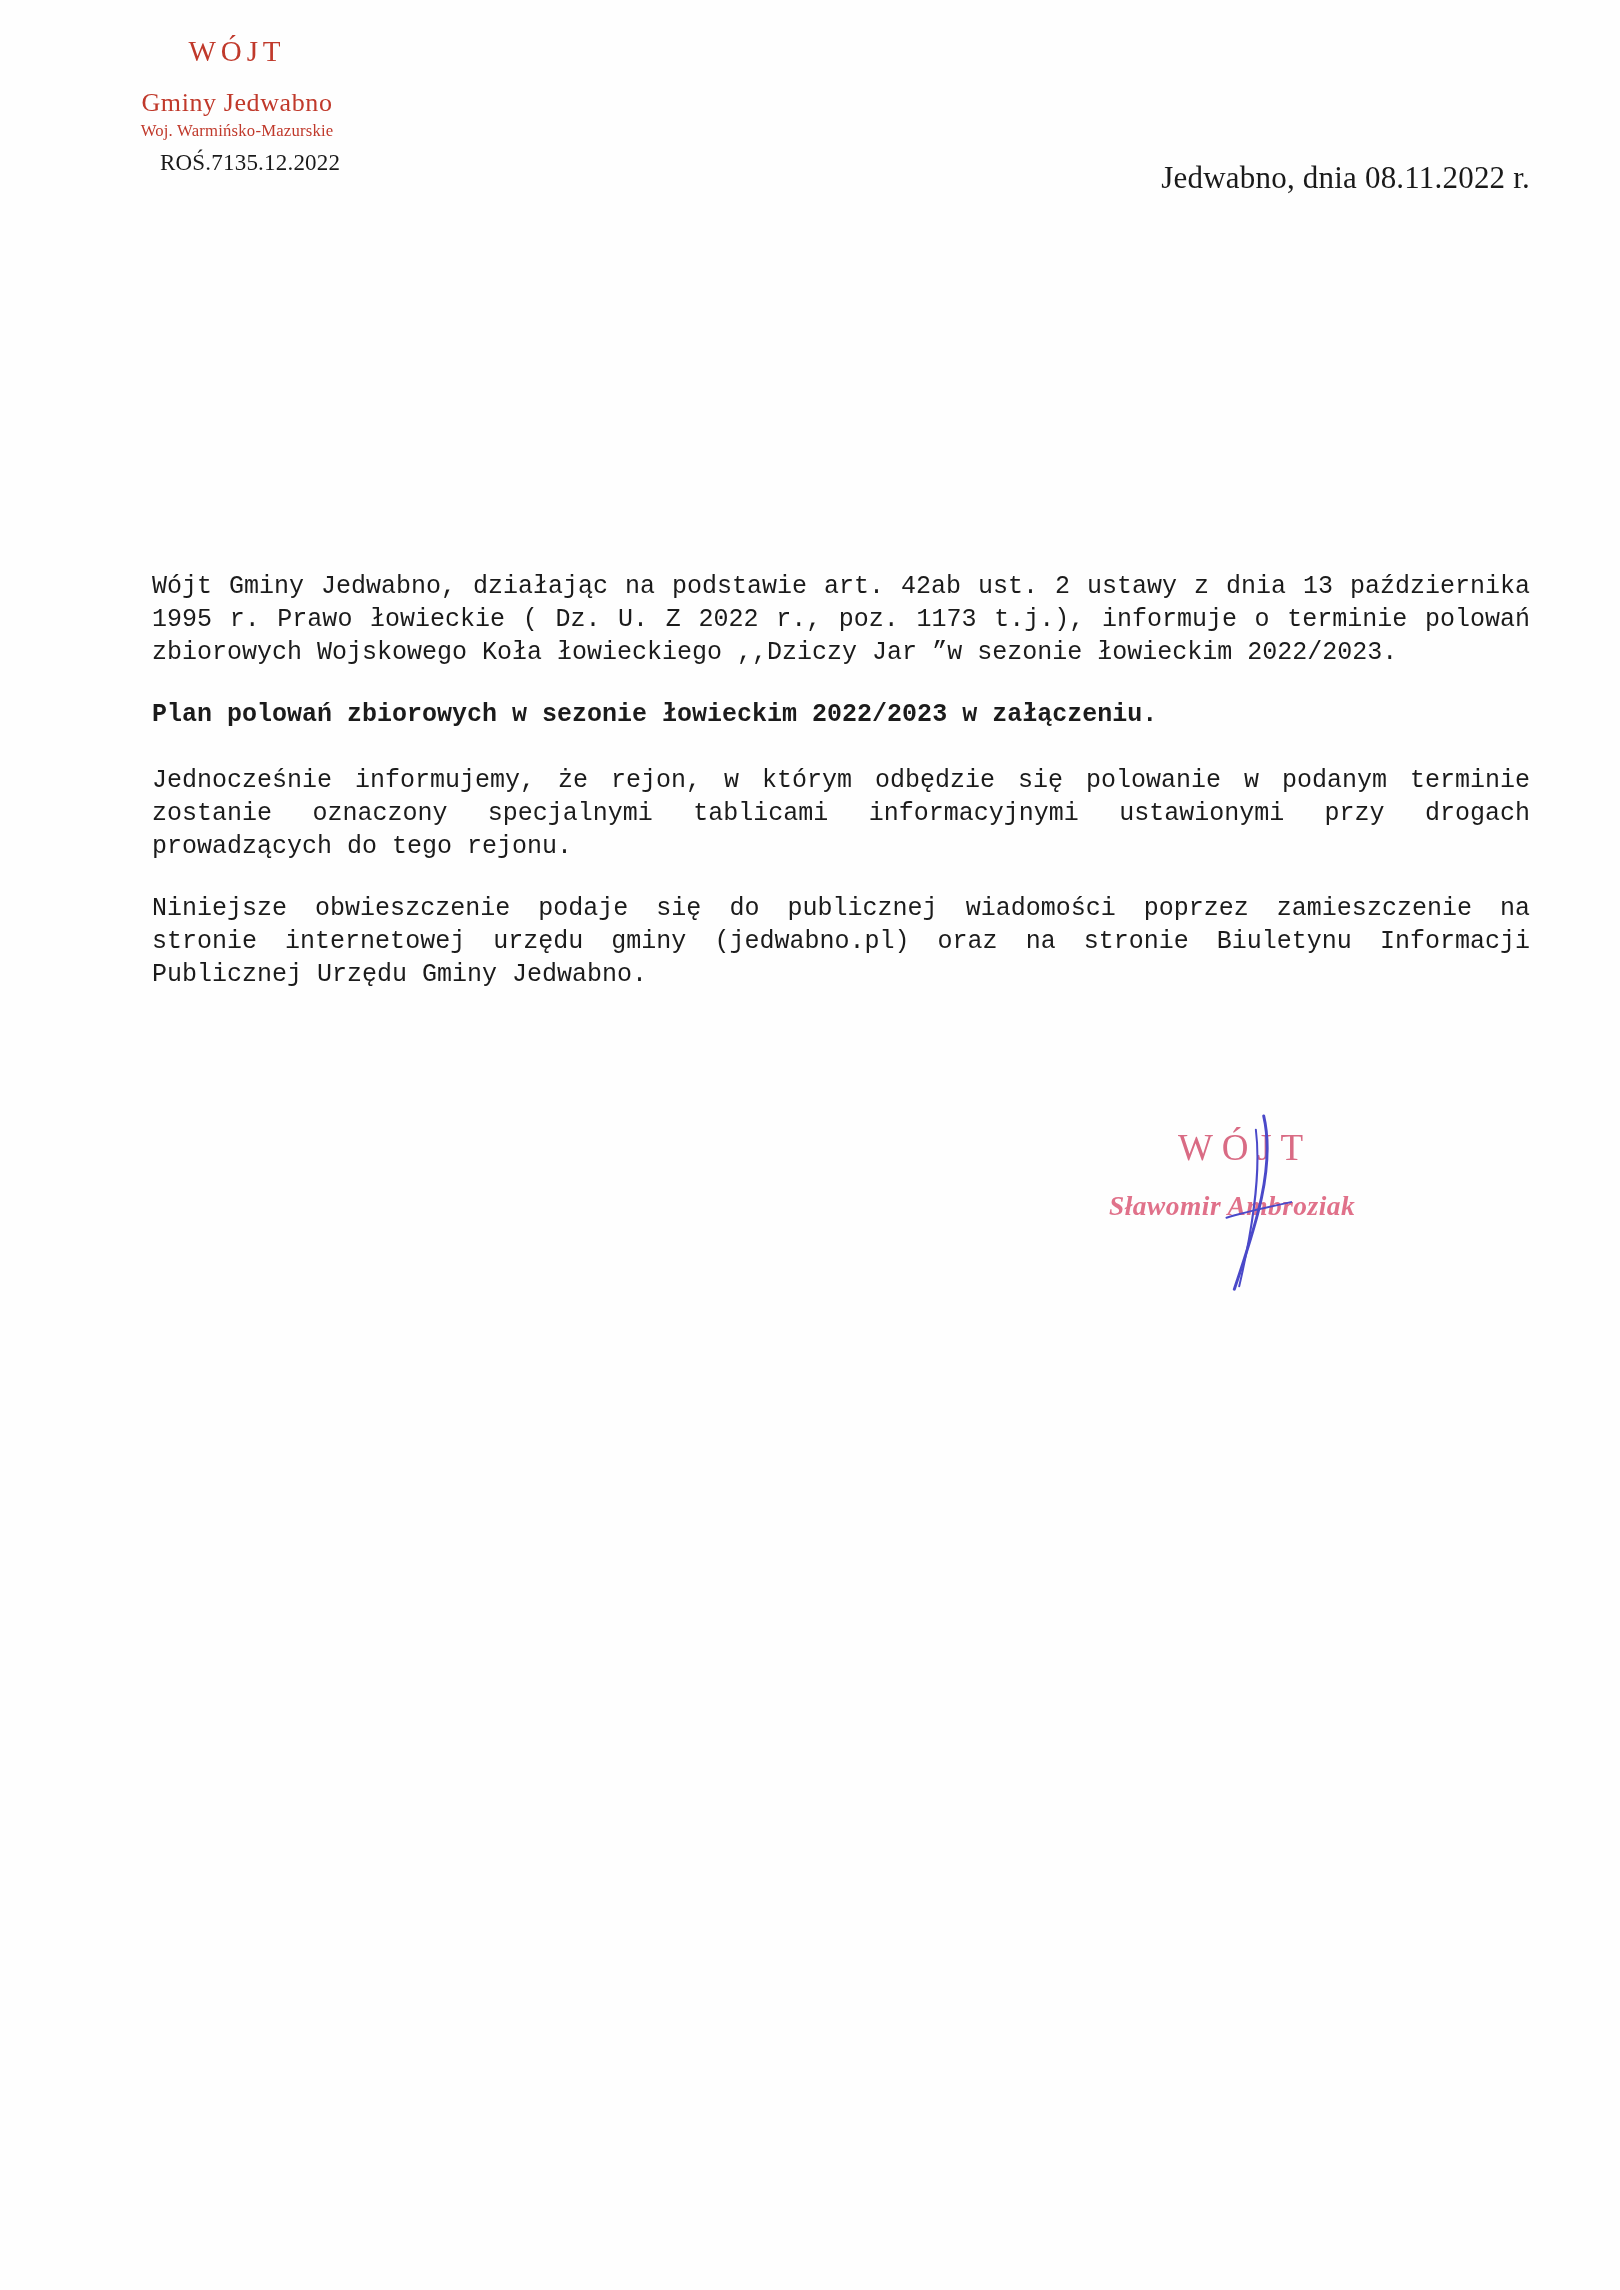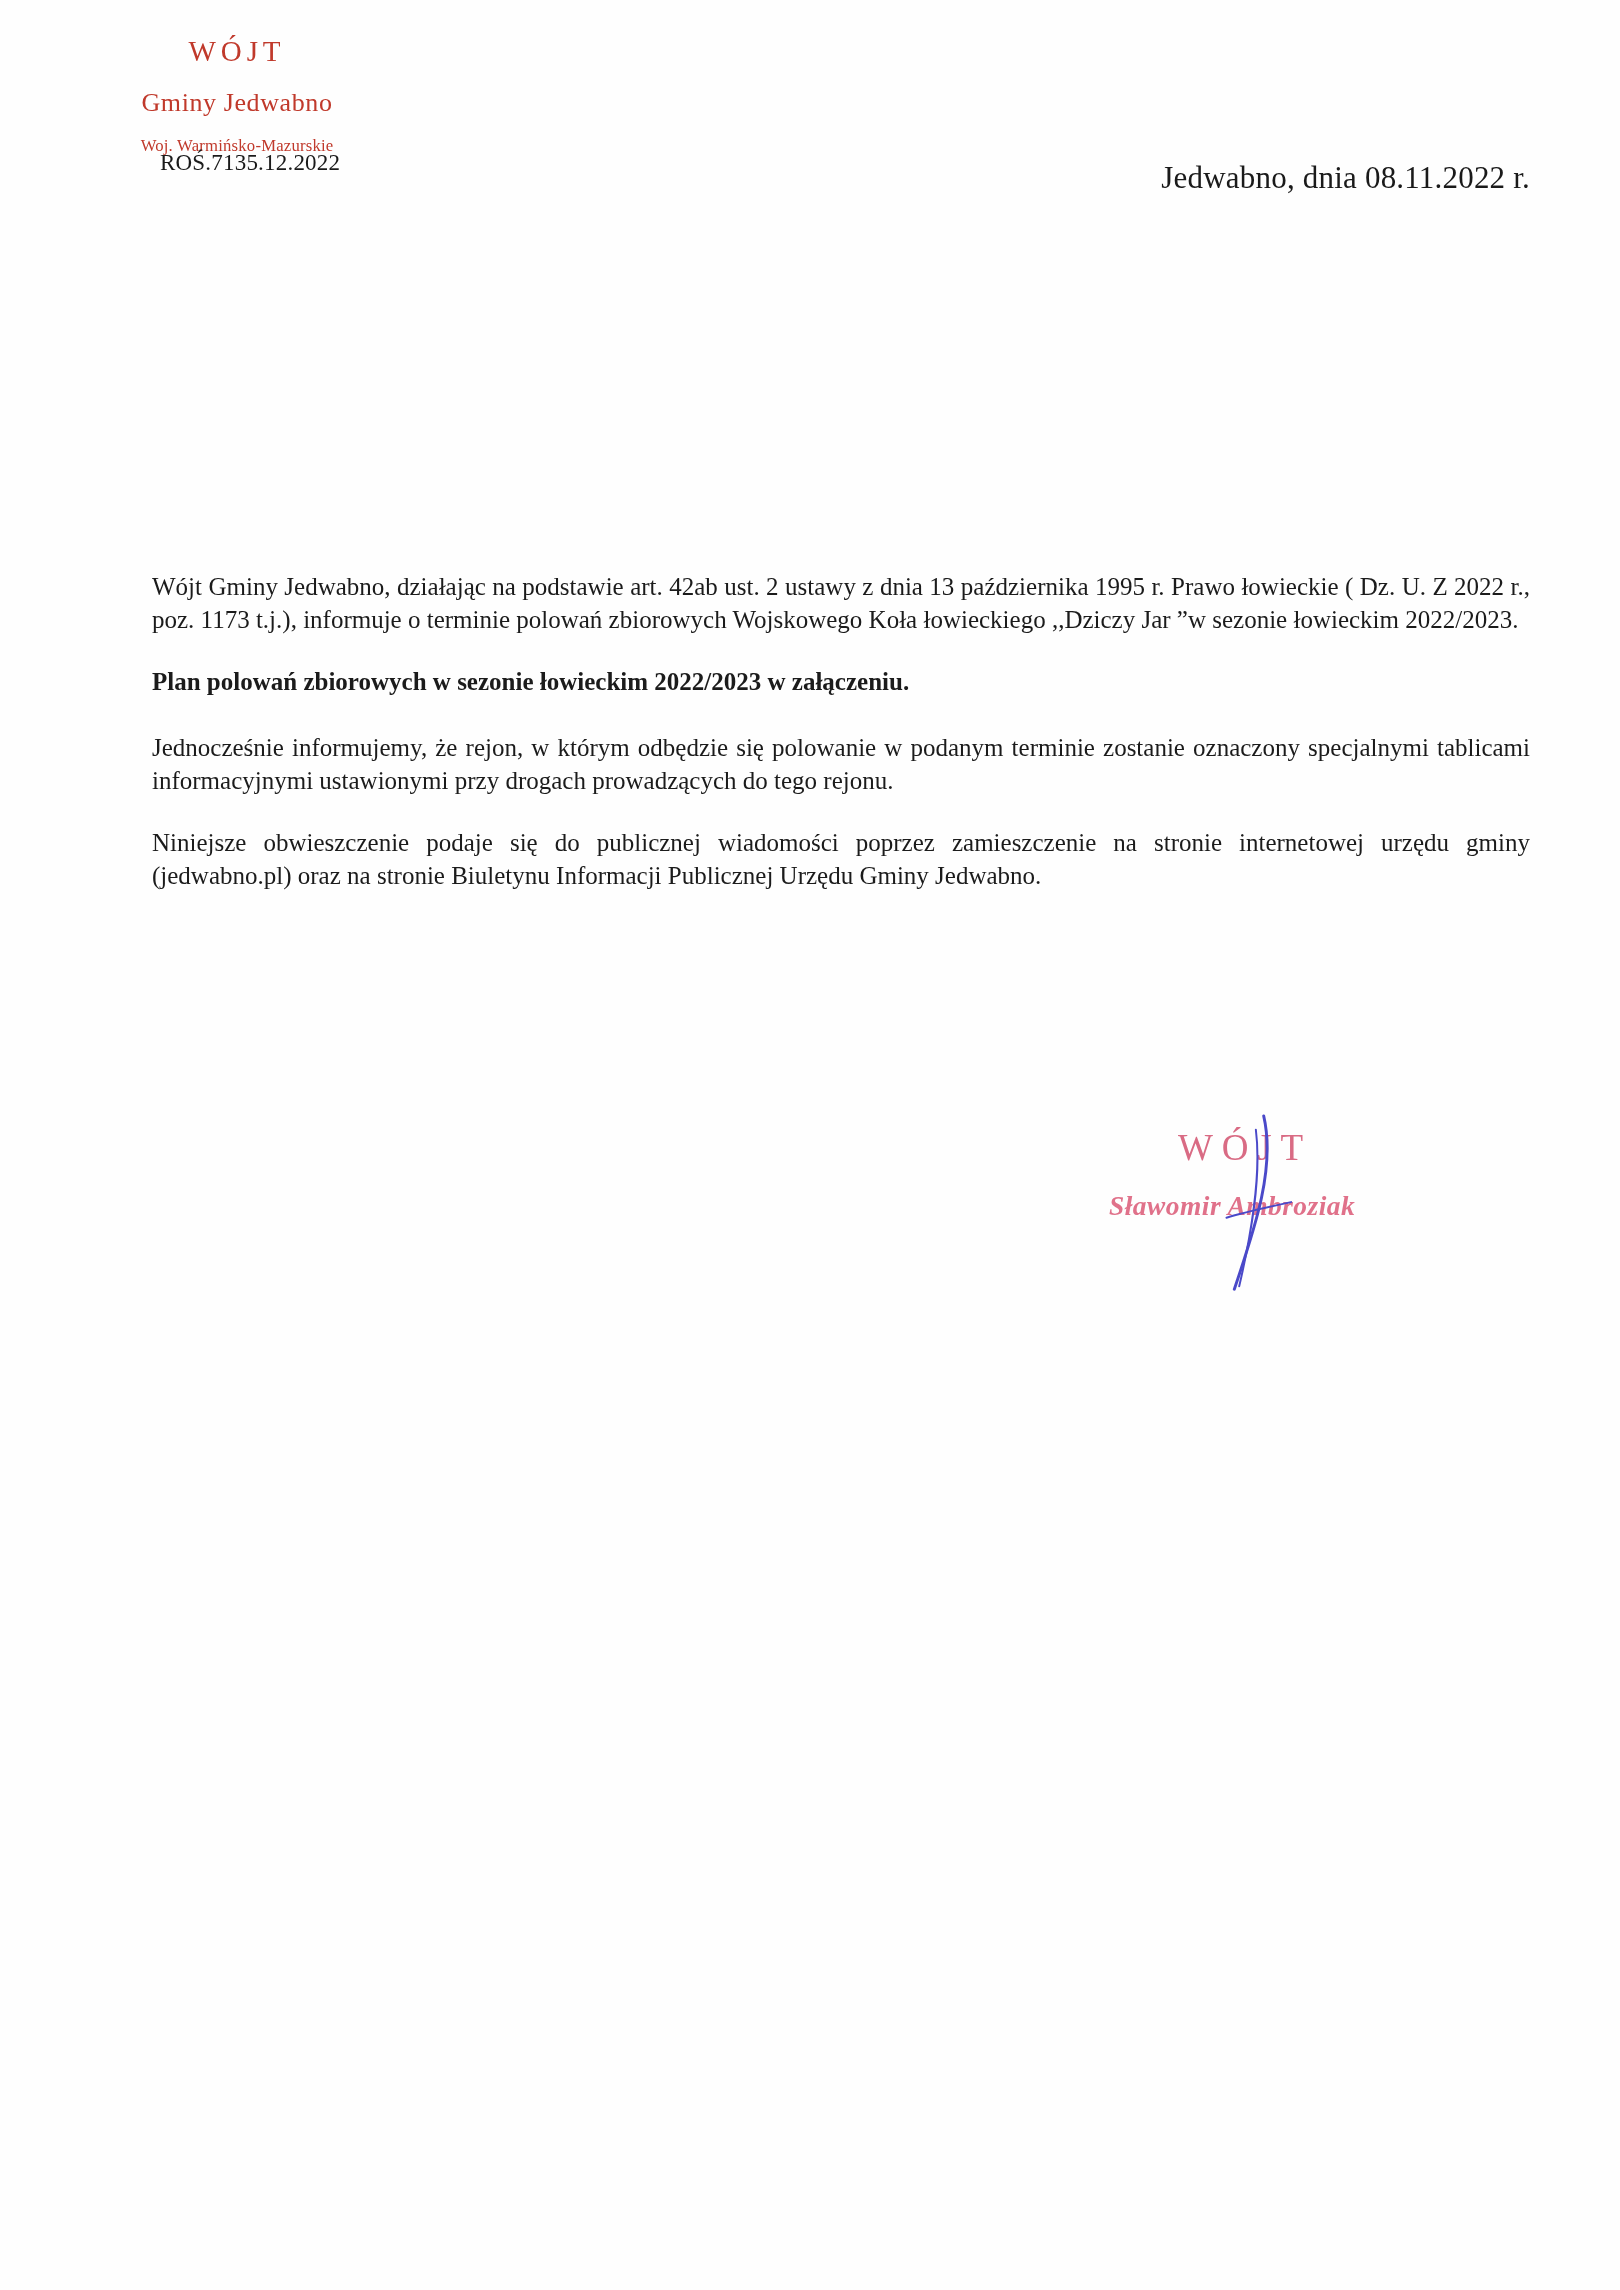--- a/index.html
+++ b/index.html
@@ -42,21 +42,21 @@
   .letterhead .lh-line2 {
     font-size: 26px;
     letter-spacing: 0.6px;
     color: #c0392b;
     margin-top: 18px;
   }
   .letterhead .lh-line3 {
     font-size: 16.7px;
     letter-spacing: 0.2px;
     color: #c0392b;
-    margin-top: 16px;
+    margin-top: 1px;
   }
 
   
   .doc-sign {
     position: absolute;
     left: 160px;
     top: 150px;
     font-size: 23px;
     letter-spacing: 0.2px;
   }
@@ -89,20 +89,21 @@
     letter-spacing: 0.4px;
     color: #111;
   }
 
   
   .body-block {
     position: absolute;
     left: 152px;
     right: 90px;
     top: 570px;
+    font-family: Liberation Mono, monospace;
   }
   .para {
     font-size: 25px;
     line-height: 1.32;
     text-align: justify;
     text-justify: inter-word;
     margin: 0 0 29px 0;
     color: #1b1b1b;
   }
   .para.bold {

